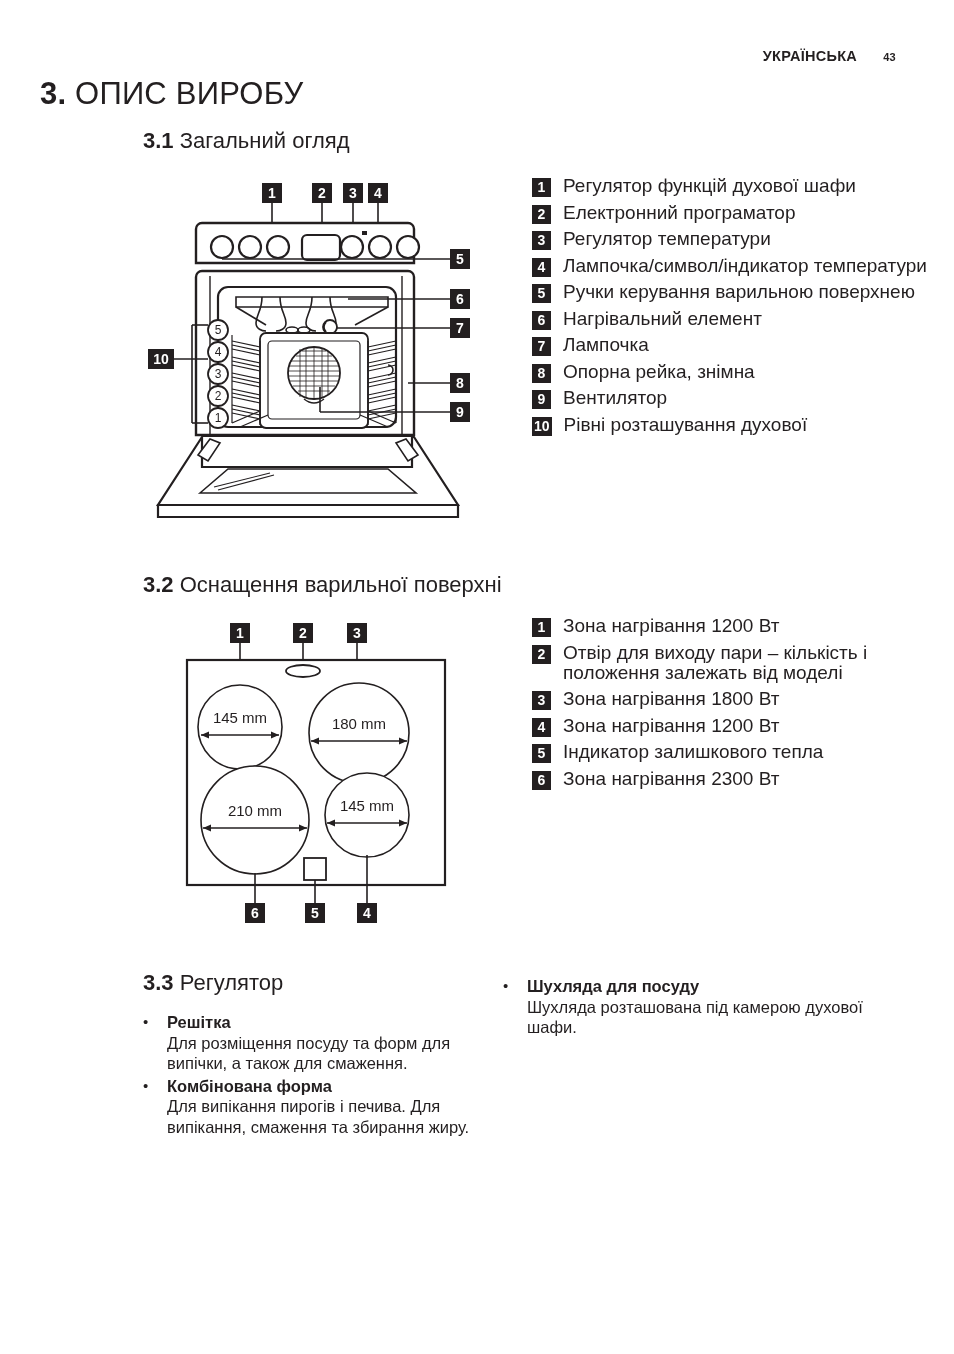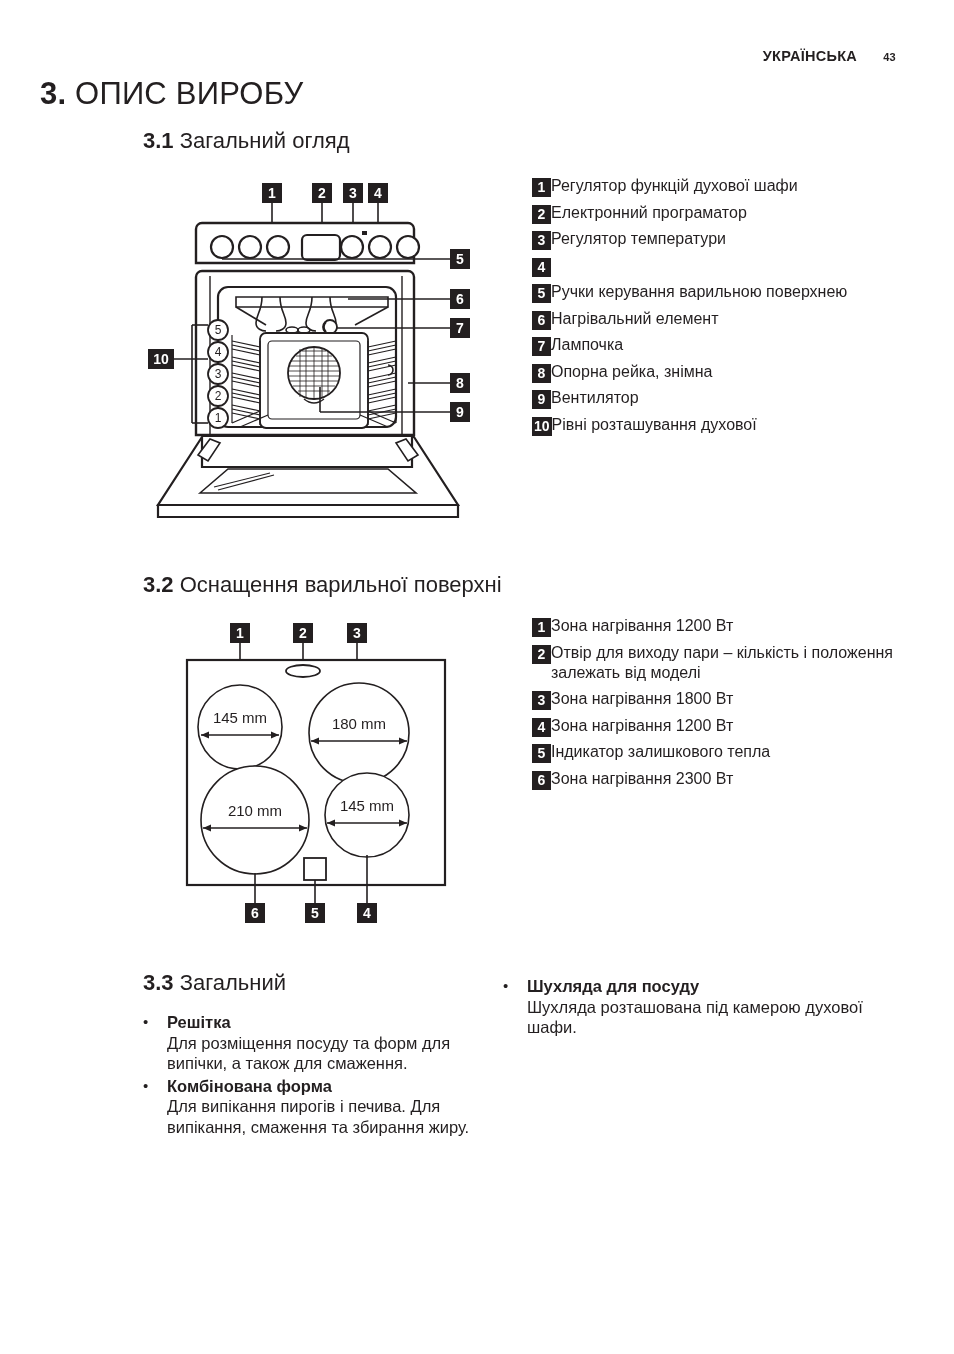--- a/index.html
+++ b/index.html
@@ -80,21 +80,22 @@
     font-weight: bold;
     line-height: 19px;
     height: 19px;
     min-width: 19px;
     text-align: center;
     padding: 0 2px;
     box-sizing: border-box;
     margin-top: 2px;
   }
   .legend-text {
-    font-size: 16px;
+    margin-left: 12px;
+    font-size: 19px;
     line-height: 20.5px;
   }
 
   
   .acc-list {
     position: absolute;
     font-size: 16.5px;
     line-height: 20.5px;
   }
   #acc-left  { left: 143px; top: 1012px; width: 350px; }
@@ -361,20 +362,21 @@
     <div class="legend-row">
       <span class="badge">2</span>
       <span class="legend-text">Електронний програматор</span>
     </div>
     <div class="legend-row">
       <span class="badge">3</span>
       <span class="legend-text">Регулятор температури</span>
     </div>
     <div class="legend-row">
       <span class="badge">4</span>
+      <span class="legend-text">Лампочка/символ/індикатор температури</span>
     </div>
     <div class="legend-row">
       <span class="badge">5</span>
       <span class="legend-text">Ручки керування варильною поверхнею</span>
     </div>
     <div class="legend-row">
       <span class="badge">6</span>
       <span class="legend-text">Нагрівальний елемент</span>
     </div>
     <div class="legend-row">
@@ -509,21 +511,21 @@
       <span class="legend-text">Індикатор залишкового тепла</span>
     </div>
     <div class="legend-row">
       <span class="badge">6</span>
       <span class="legend-text">Зона нагрівання 2300 Вт</span>
     </div>
   </div>
 
   <div class="section-title" id="sec33">
     <span class="num">3.3</span>
-    <span>Загальний</span>
+    <span>Регулятор</span>
   </div>
 
   <div class="acc-list" id="acc-left">
     <div class="acc-item">
       <span class="acc-bullet">•</span>
       <span class="acc-body">
         <span class="acc-title">Решітка</span><br>
         <span class="acc-desc">Для розміщення посуду та форм для випічки, а також для смаження.</span>
       </span>
     </div>

